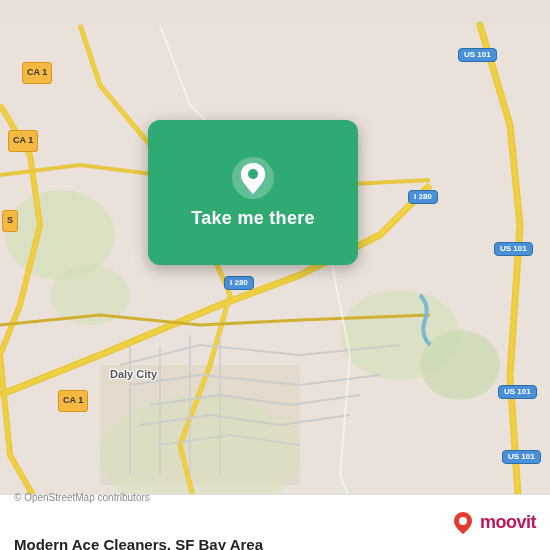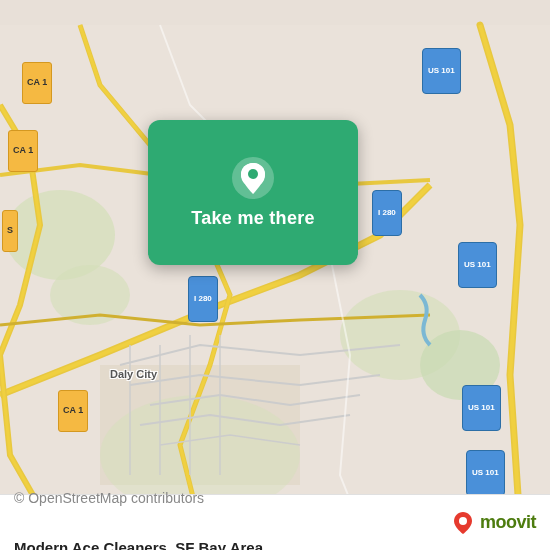--- a/index.html
+++ b/index.html
@@ -81,21 +81,21 @@
       justify-content: space-between;
     }
 
     #bottom-left {
       display: flex;
       flex-direction: column;
       gap: 1px;
     }
 
     #copyright-text {
-      font-size: 14px;
+      font-size: 10px;
       color: #888;
     }
 
     #place-name {
       font-size: 15px;
       font-weight: 600;
       color: #222;
       margin-top: 32px;
     }
 
@@ -106,44 +106,45 @@
     }
 
     #moovit-pin-icon {
       width: 26px;
       height: 26px;
     }
 
     #moovit-text {
       font-size: 18px;
       font-weight: 700;
-      color: #4d7c0f;
+      color: #be185d;
       letter-spacing: -0.5px;
     }
 
     
     .road-badge {
       position: absolute;
       background: white;
       border: 1px solid #bbb;
       border-radius: 3px;
       font-size: 9px;
       font-weight: bold;
       color: #333;
-      padding: 14px 4px;
+      padding: 4px 4px;
       line-height: 1.3;
     }
 
     .highway-badge {
       background: #4a90d9;
       color: white;
       border-color: #2c6ea6;
       border-radius: 4px;
       font-size: 8px;
-      padding: 17px 5px;
+      padding: 1px 5px;
+      margin-left: 36px;
     }
 
     .ca-badge {
       background: #f5b942;
       color: #333;
       border-color: #d49820;
       border-radius: 3px;
     }
 
     .city-label {

